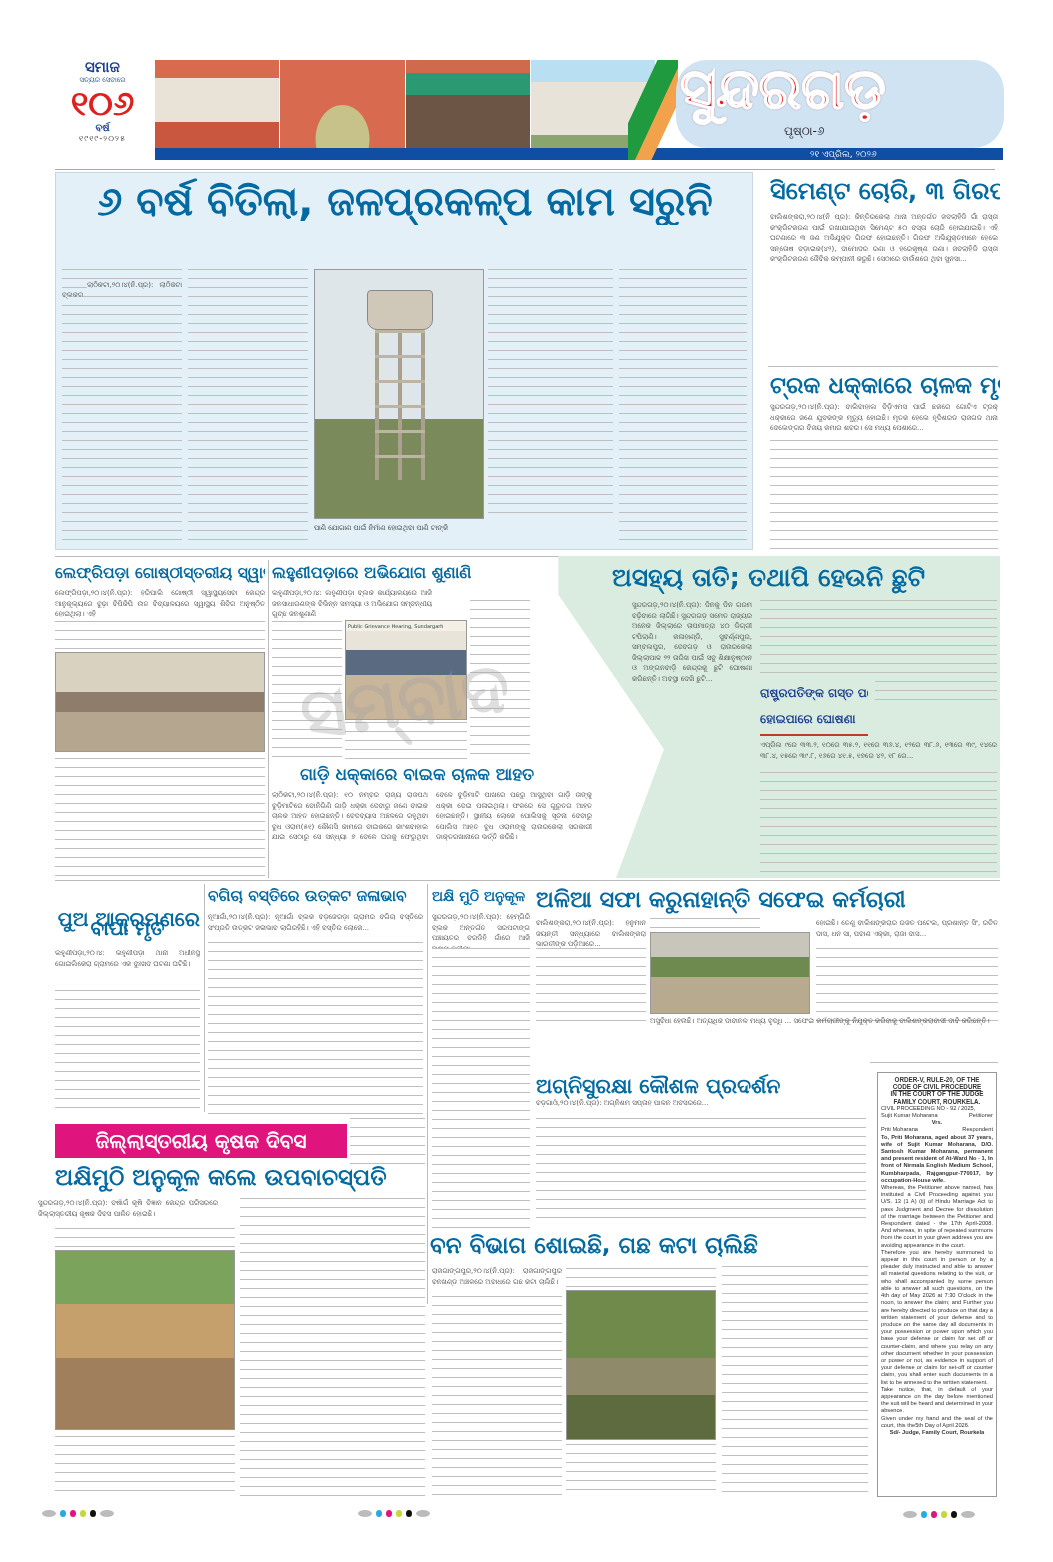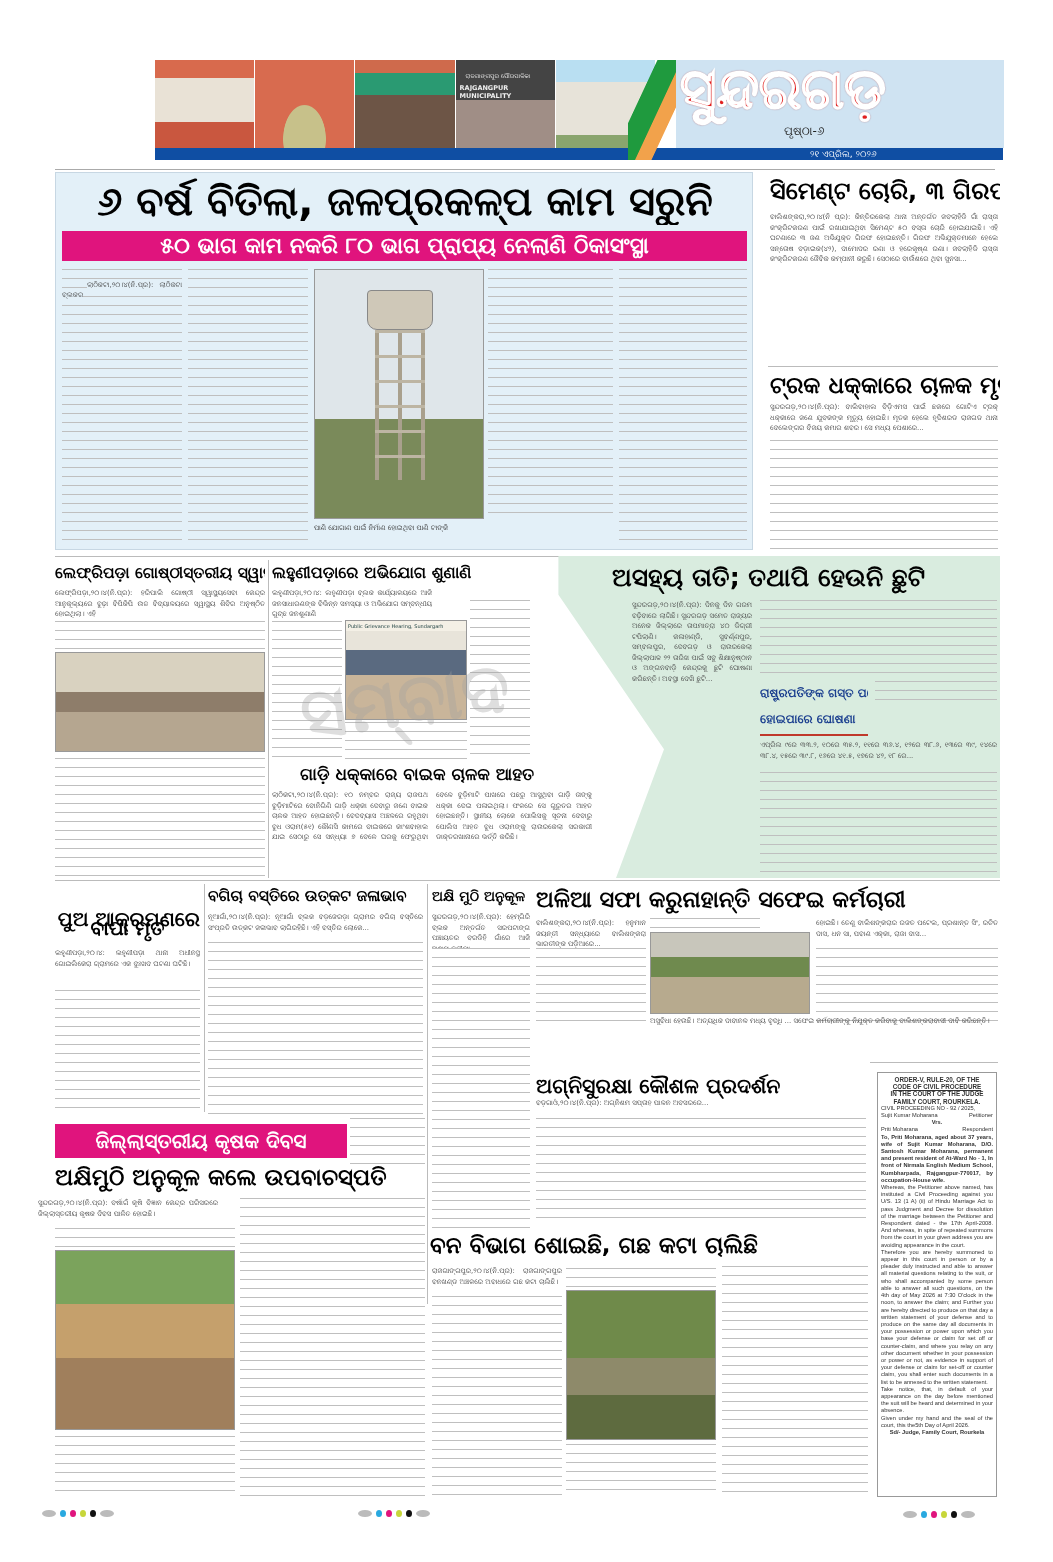--- a/index.html
+++ b/index.html
@@ -1,60 +1,60 @@
 <!DOCTYPE html>
 <html><head>
 <meta charset="utf-8">
 <style>
 *{box-sizing:border-box;margin:0;padding:0}
 body{width:1053px;height:1562px;background:#fff;position:relative;overflow:hidden;font-family:"DejaVu Sans",sans-serif;color:#222}
 .abs{position:absolute}
 .bodytext{font-size:7px;line-height:10.5px;color:#444;overflow:hidden;text-align:justify;white-space:pre-wrap}
 .fill{background:repeating-linear-gradient(180deg,#bfbfbf 0 1.2px,transparent 1.2px 9px);}
-.hl{font-family:"DejaVu Sans",sans-serif;font-weight:bold;color:#000000;white-space:nowrap;overflow:hidden}
+.hl{font-family:"DejaVu Sans",sans-serif;font-weight:bold;color:#0369a1;white-space:nowrap;overflow:hidden}
 .photo{background:linear-gradient(135deg,#7d8c6a,#b9b19a 40%,#6b7a55 70%,#a19a83);border:1px solid #999}
 .vline{position:absolute;width:1px;background:#bbb}
 .hline{position:absolute;height:1px;background:#bbb}
 .reg{position:absolute;display:flex;gap:4px;align-items:center}
 .reg span{display:inline-block;border-radius:50%}
 </style>
 </head>
 <body>
 
 <div class="abs" style="left:50px;top:56px;width:950px;height:112px;">
 
+  <div class="abs" style="left:0;top:0;width:105px;height:105px;text-align:center;">
+    <div style="font-size:15px;font-weight:bold;color:#1b3f8f;margin-top:2px;">ସମାଜ</div>
+    <div style="font-size:7px;color:#1b3f8f;">ସତ୍ୟର ସେବାରେ</div>
+    <div style="font-size:34px;font-weight:bold;color:#e0201f;line-height:38px;">୧୦୬</div>
+    <div style="font-size:10px;color:#1b3f8f;font-weight:bold;">ବର୍ଷ</div>
+    <div style="font-size:8px;color:#333;letter-spacing:1px;">୧୯୧୯-୨୦୨୫</div>
+  </div>
 
   <div class="abs" style="left:105px;top:4px;width:500px;height:88px;display:flex;">
     <div style="flex:1;background:linear-gradient(180deg,#d86a4d 0 20%,#e9e2d6 20% 70%,#c9573f 70%);border-right:1px solid #fff;"></div>
     <div style="flex:1;background:radial-gradient(ellipse at 50% 90%,#c7c18a 30%,#d86b4f 31%);border-right:1px solid #fff;"></div>
     <div style="flex:1;background:linear-gradient(180deg,#cf6a4c 0 15%,#2a9a72 15% 40%,#6d5546 40%);border-right:1px solid #fff;"></div>
-    <div style="flex:1;background:linear-gradient(180deg,#444 0 45%,#a08e86 45%);position:relative;border-right:1px solid #fff;">
-      <div style="position:absolute;top:24px;left:4px;font-size:6.5px;color:#eee;font-weight:bold;">RAJGANGPUR MUNICIPALITY</div>
-      <div style="position:absolute;top:12px;left:10px;font-size:6px;color:#eee;">ରାଜଗାଙ୍ଗପୁର ପୌରପାଳିକା</div>
-    </div>
     <div style="flex:1;background:linear-gradient(180deg,#b9dff2 0 25%,#e7e3d9 25% 85%,#8aa56e 85%);"></div>
   </div>
   <div class="abs" style="left:105px;top:92px;width:848px;height:12px;background:#0f4ea3;"></div>
 
   <div class="abs" style="left:578px;top:4px;width:50px;height:100px;background:linear-gradient(115deg,transparent 30%,#1f9a3e 31% 55%,#f2a24b 56% 72%,transparent 73%);"></div>
 
-  <div class="abs" style="left:626px;top:4px;width:328px;height:88px;background:#cfe3f2;">
+  <div class="abs" style="left:626px;top:4px;width:328px;height:88px;background:#cfe3f2;border-radius:31px;">
     <div style="position:absolute;left:4px;top:-4px;font-size:56px;font-weight:bold;color:#e0201f;-webkit-text-stroke:1.5px #fff;text-shadow:0 0 2px #900;white-space:nowrap;">ସୁନ୍ଦରଗଡ଼</div>
     <div style="position:absolute;left:108px;top:64px;font-size:12px;color:#222;">ପୃଷ୍ଠା-୬</div>
   </div>
   <div class="abs" style="left:760px;top:92px;width:180px;height:24px;font-size:9px;line-height:12px;color:#fff;text-align:left;">୨୧ ଏପ୍ରିଲ, ୨୦୨୬</div>
 </div>
 
 <div class="hline" style="left:55px;top:169px;width:940px;background:#aaa;"></div>
 
 <div class="abs" style="left:55px;top:172px;width:698px;height:378px;background:#e3f0f8;border:1px solid #c7d7e3;">
   <div class="hl" style="position:absolute;left:0;top:4px;width:698px;text-align:center;font-size:40px;line-height:48px;">୬ ବର୍ଷ ବିତିଲା, ଜଳପ୍ରକଳ୍ପ କାମ ସରୁନି</div>
-  <div style="position:absolute;left:6px;top:58px;width:685px;height:30px;background:#e0147d;text-align:center;">
-    <span class="hl" style="color:#fff;font-size:22px;line-height:30px;">୫୦ ଭାଗ କାମ ନକରି ୮୦ ଭାଗ ପ୍ରାପ୍ୟ ନେଲାଣି ଠିକାସଂସ୍ଥା</span>
-  </div>
   <div class="bodytext fill" style="position:absolute;left:6px;top:96px;width:120px;height:276px;">
     <span style="background:#e3f0f8;">ଲାଠିକଟା,୨୦।୪(ନି.ପ୍ର): ଲାଠିକଟା ବ୍ଲକର</span>
   </div>
   <div class="bodytext fill" style="position:absolute;left:132px;top:96px;width:120px;height:276px;"></div>
   <div class="photo" style="position:absolute;left:258px;top:96px;width:170px;height:250px;background:linear-gradient(180deg,#dfe6ea 0 60%,#7a8a5a 60%);">
     <div style="position:absolute;left:52px;top:20px;width:66px;height:40px;background:#cfc8b8;border-radius:4px 4px 10px 10px;border:1px solid #888;"></div>
     <div style="position:absolute;left:60px;top:60px;width:50px;height:150px;background:repeating-linear-gradient(180deg,#bdb5a3 0 3px,transparent 3px 25px),repeating-linear-gradient(90deg,#a9a08d 0 4px,transparent 4px 23px);"></div>
   </div>
   <div class="bodytext" style="position:absolute;left:258px;top:350px;width:320px;height:22px;color:#333;">ପାଣି ଯୋଗାଣ ପାଇଁ ନିର୍ମାଣ ହୋଇଥିବା ପାଣି ଟାଙ୍କି</div>
   <div class="bodytext fill" style="position:absolute;left:432px;top:96px;width:125px;height:250px;"></div>

